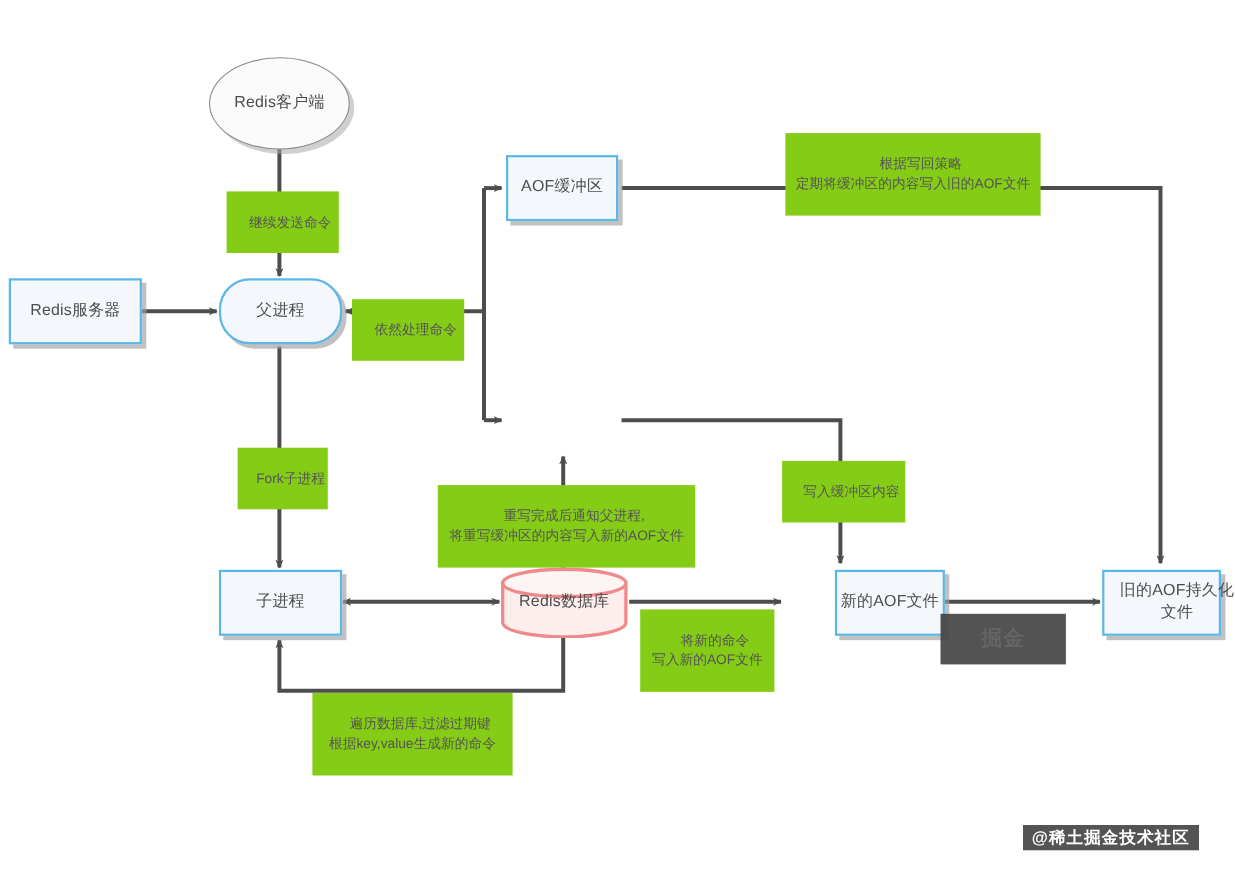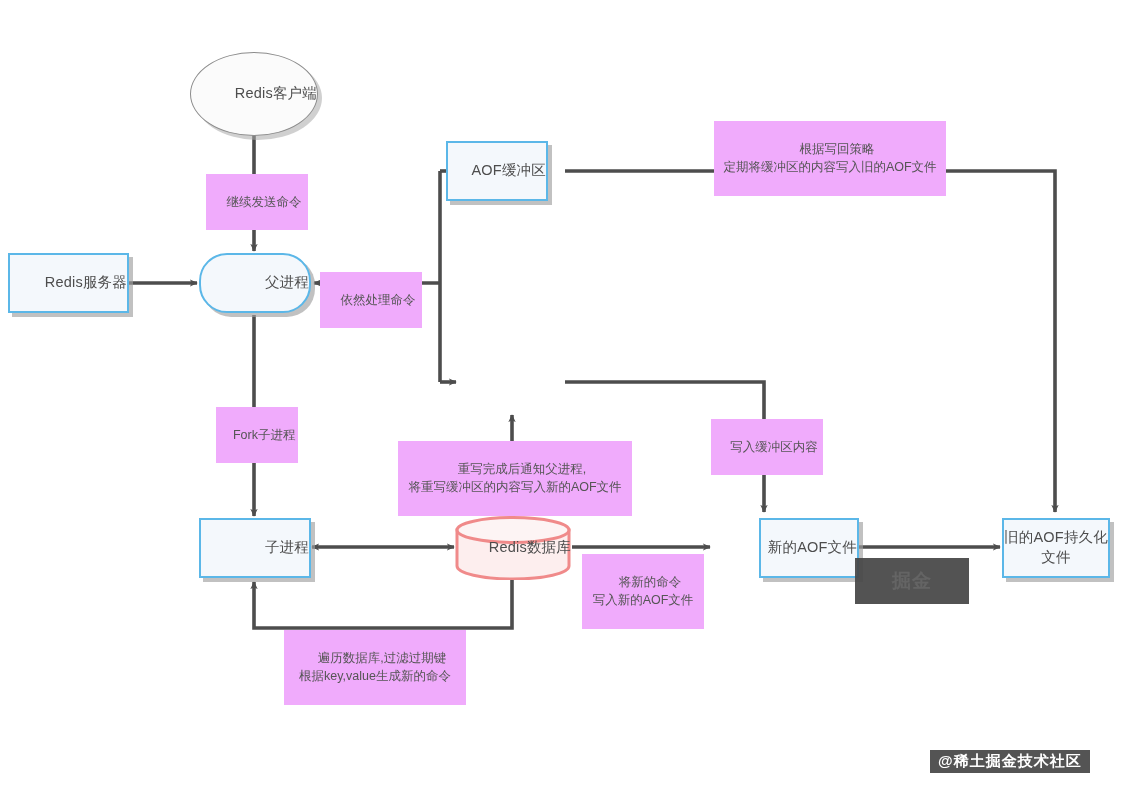--- a/index.html
+++ b/index.html
@@ -24,21 +24,21 @@
     width: 1123px;
     height: 794px;
   }
 
   
   .node {
     position: absolute;
     box-sizing: border-box;
     display: flex;
     align-items: center;
-    justify-content: flex-end;
+    justify-content: center;
     text-align: center;
     color: #4d4d4d;
     font-size: 14.5px;
     line-height: 1.35;
     letter-spacing: .2px;
     z-index: 4;
   }
   .node.rect {
     border: 2px solid #5BB7E8;
     background: #F4F8FC;
@@ -63,21 +63,21 @@
   }
   .cyl-label {
     position: relative;
     z-index: 2;
     color: #4d4d4d;
   }
 
   
   .elabel {
     position: absolute;
-    background: #f0abfc;
+    background: #84cc16;
     color: #555555;
     font-size: 12.5px;
     line-height: 1.45;
     white-space: pre;
     padding: 1px 3px;
     z-index: 6;
     text-align: center;
   }
 
   
@@ -158,21 +158,21 @@
   </div>
 
   <div class="node rect" style="left:8px; top:253px; width:121px; height:60px;">
     <span>Redis服务器</span>
   </div>
 
   <div class="node rect" style="left:199px; top:253px; width:112px; height:60px;border-radius:28px;">
     <span>父进程</span>
   </div>
 
-  <div class="node rect" style="left:446px; top:141px; width:102px; height:60px;">
+  <div class="node rect" style="left:460px; top:141px; width:102px; height:60px;">
     <span>AOF缓冲区</span>
   </div>
 
 
   <div class="node rect" style="left:199px; top:518px; width:112px; height:60px;">
     <span>子进程</span>
   </div>
 
   <div class="node cylinder" style="left:455px; top:516px; width:116px; height:64px;">
     <svg class="cyl-body" viewBox="0 0 116 64" preserveAspectRatio="none" xmlns="http://www.w3.org/2000/svg">

